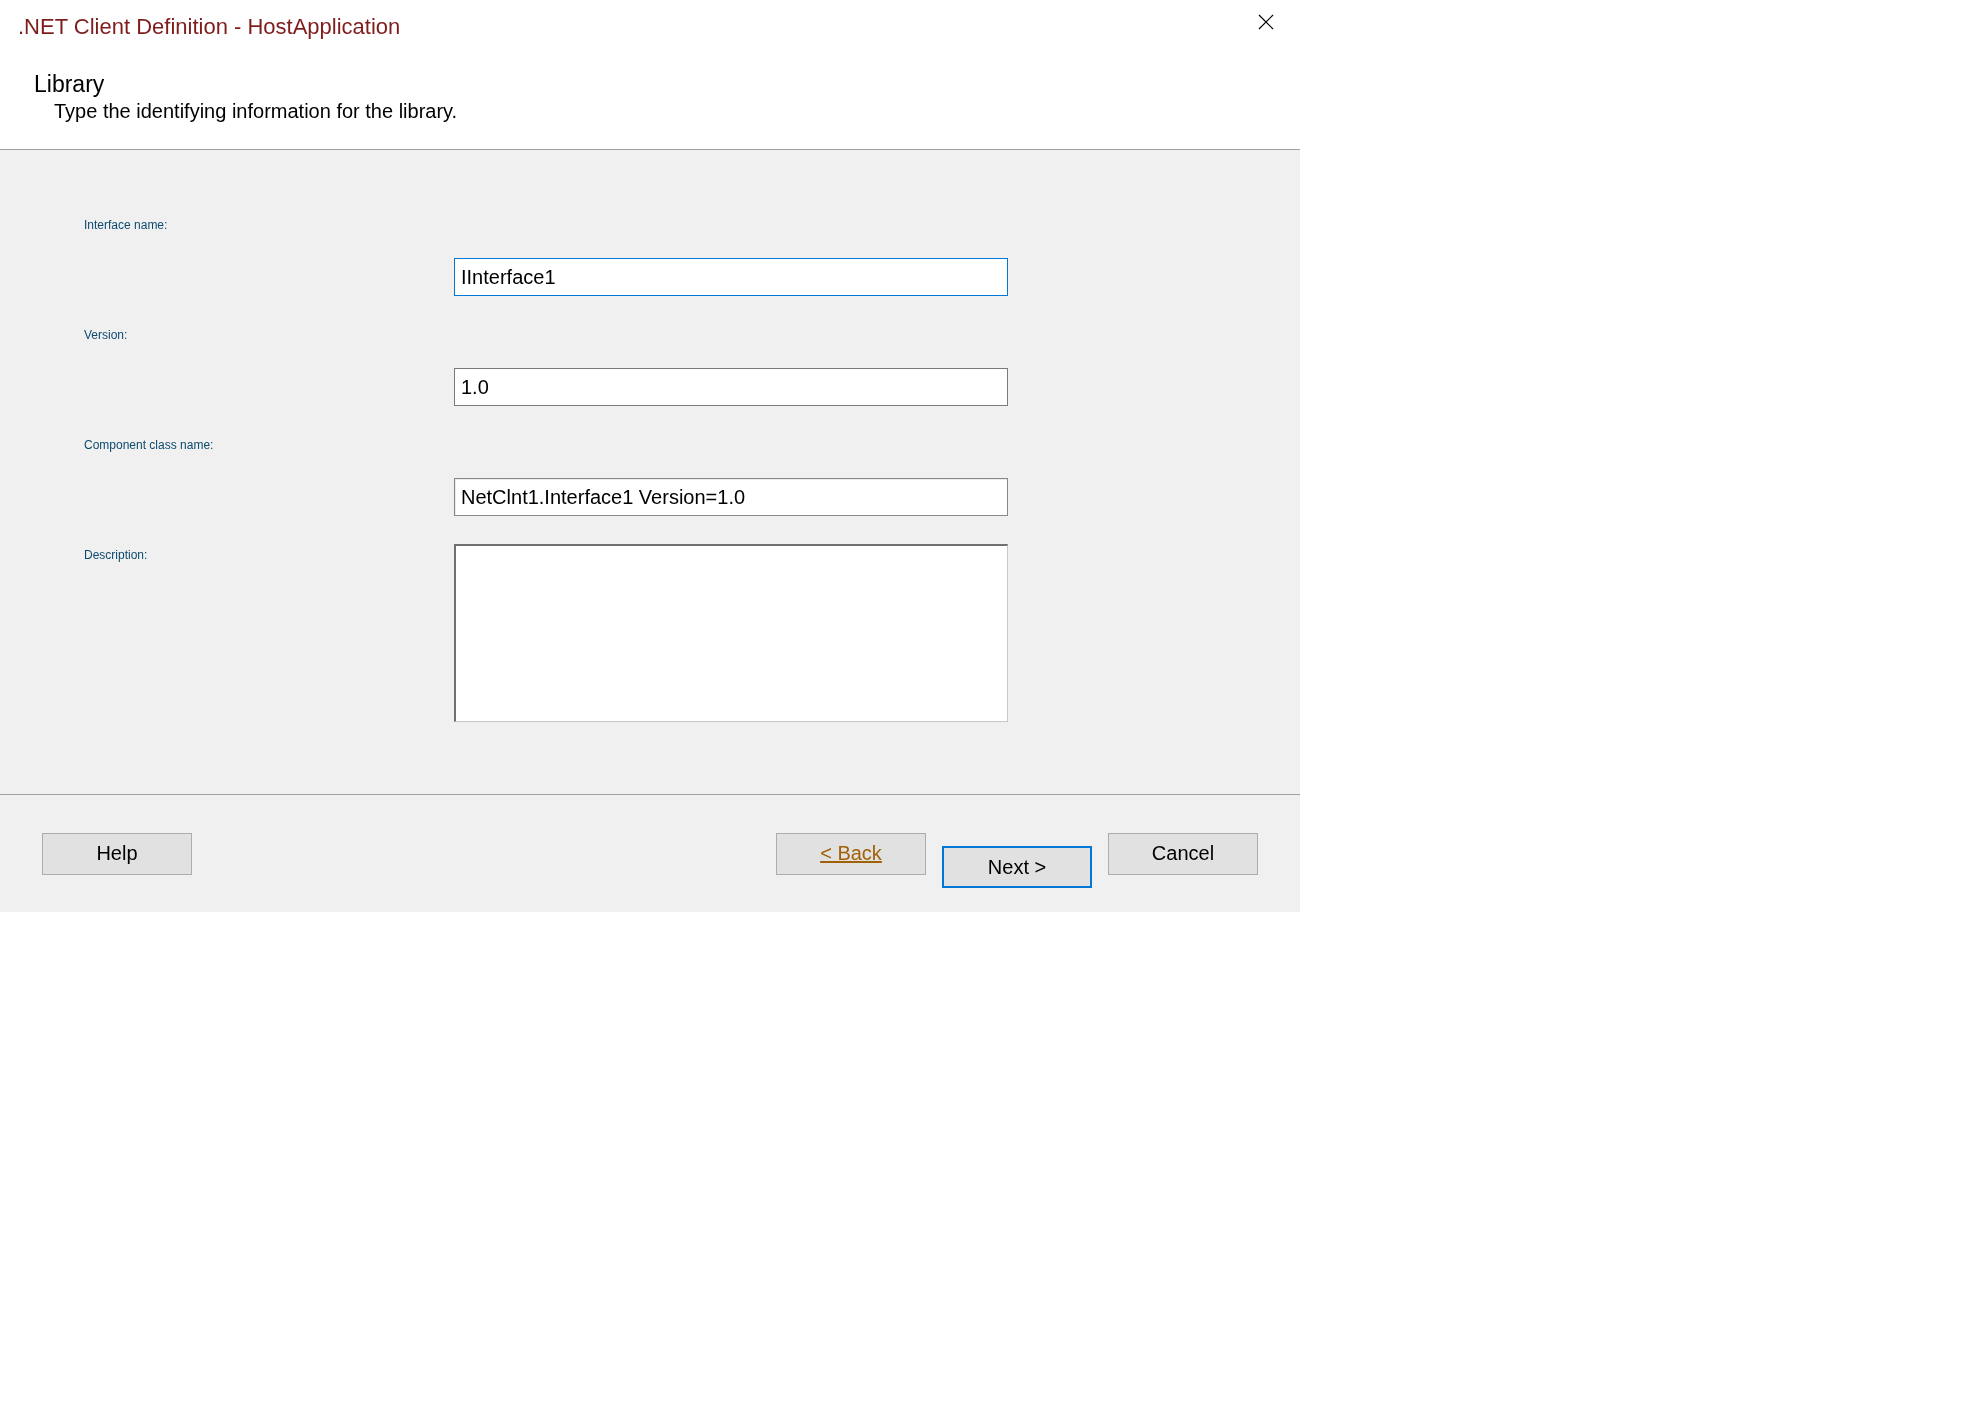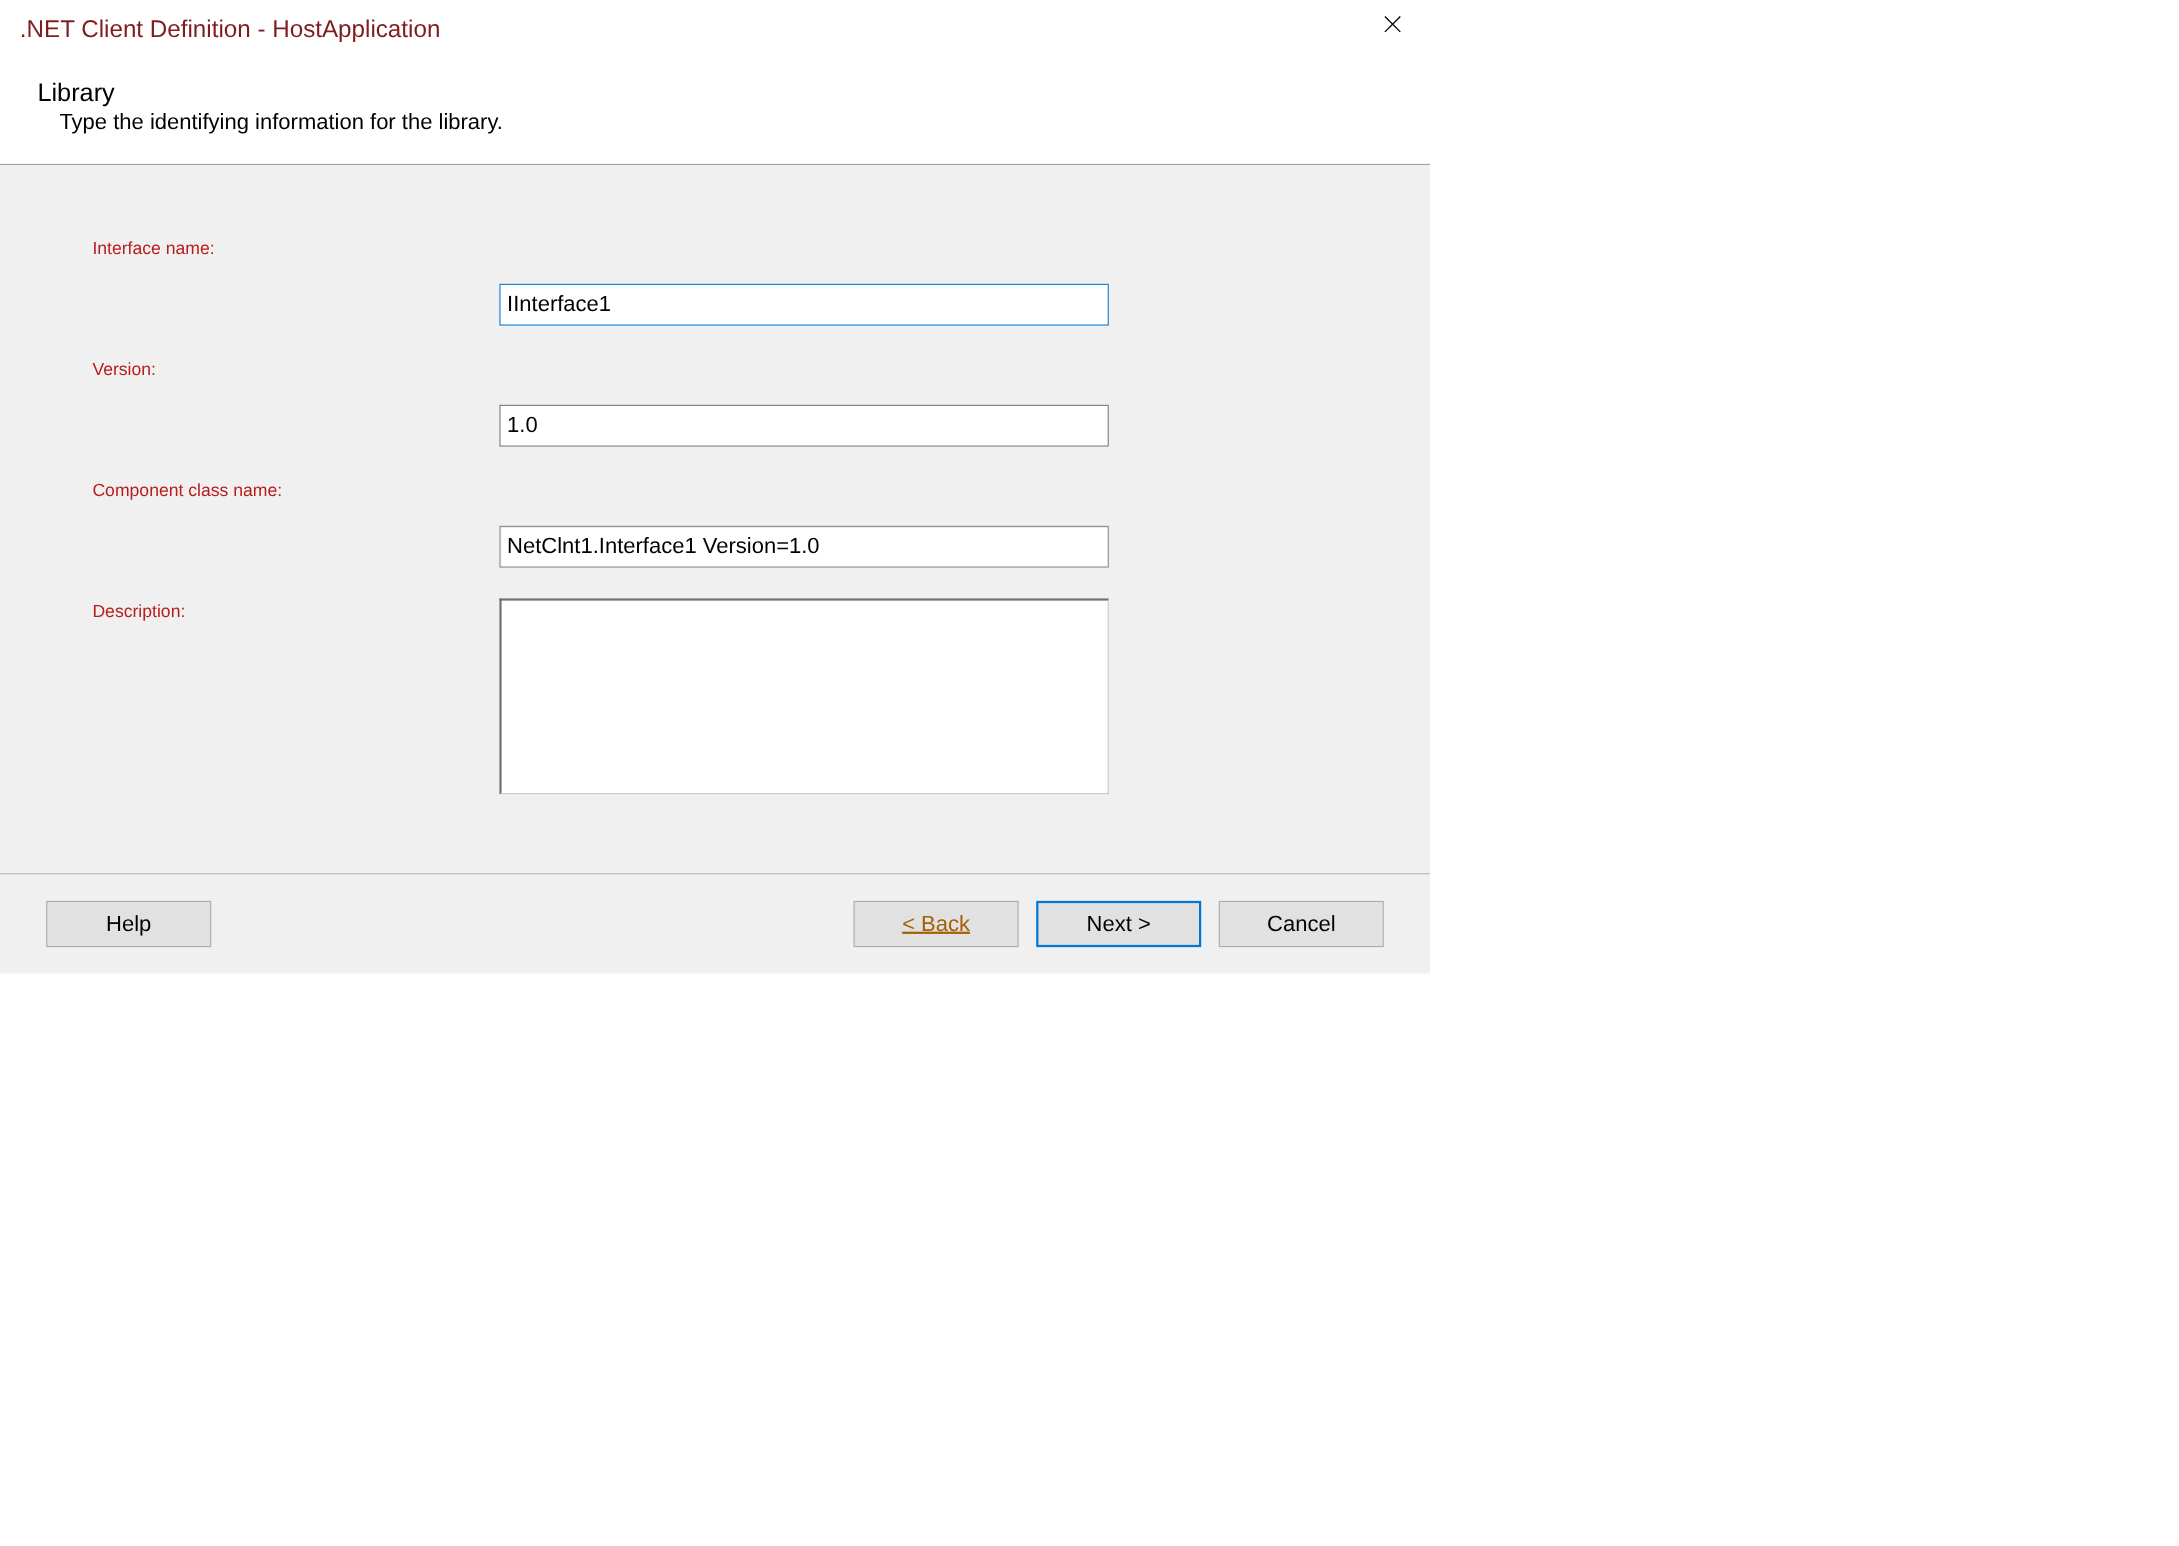--- a/index.html
+++ b/index.html
@@ -62,22 +62,22 @@
       padding: 64px 32px 0 84px;
       height: 644px;
     }
     .form-row {
       display: flex;
       align-items: flex-start;
       margin-bottom: 28px;
     }
     .form-label {
       width: 370px;
-      font-size: 16px;
-      color: #b91c1c;
+      font-size: 12px;
+      color: #0c4a6e;
       padding-top: 4px;
     }
     .text-input {
       width: 554px;
       height: 38px;
       font-family: inherit;
       font-size: 20px;
       padding: 2px 6px;
       border: 1px solid #7a7a7a;
       background: #ffffff;
@@ -137,20 +137,21 @@
       margin-left: 0;
     }
     .btn.disabled {
       color: #a16207;
       cursor: default;
       text-decoration: underline;
     }
     .btn.primary {
       border: 2px solid #0078d7;
       background: #e1e1e1;
+      margin-top: 27px;
     }
   </style>
 </head>
 <body>
 
 <div class="titlebar">
   <div class="titlebar-title">.NET Client Definition - HostApplication</div>
   <div class="close-icon">
     <svg width="16" height="16" viewBox="0 0 16 16">
       <line x1="1" y1="1" x2="15" y2="15" stroke="#000" stroke-width="1.2"></line>

